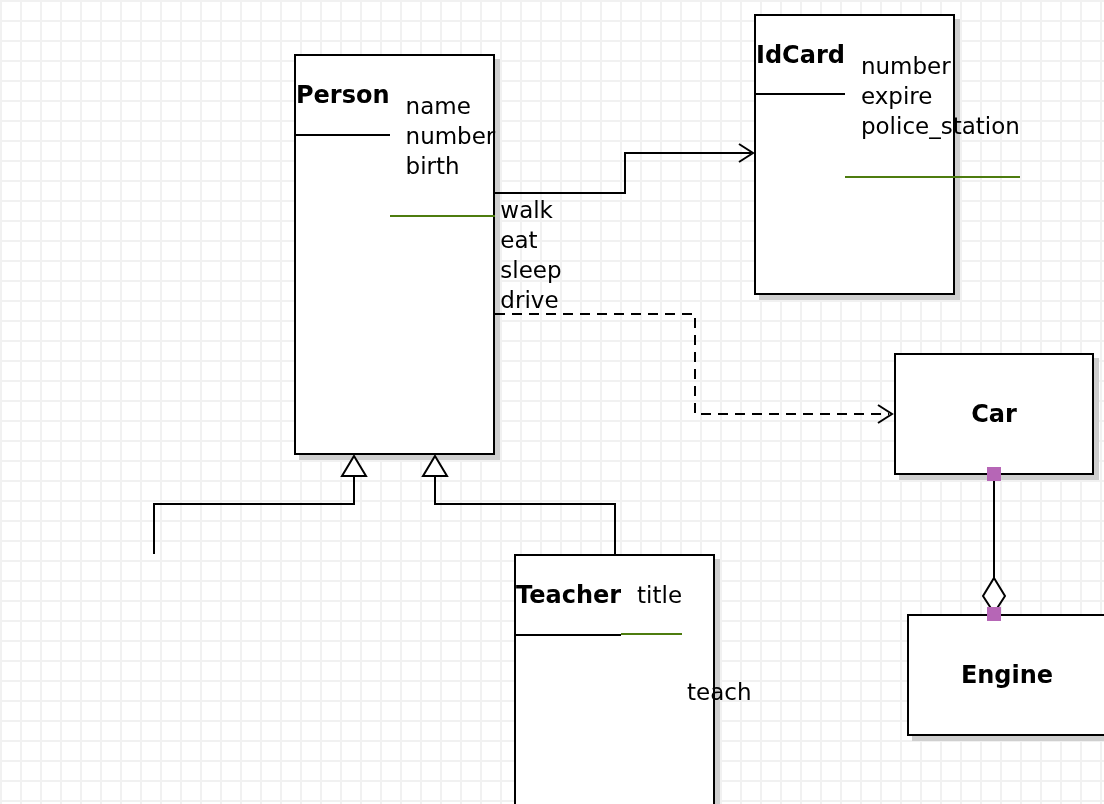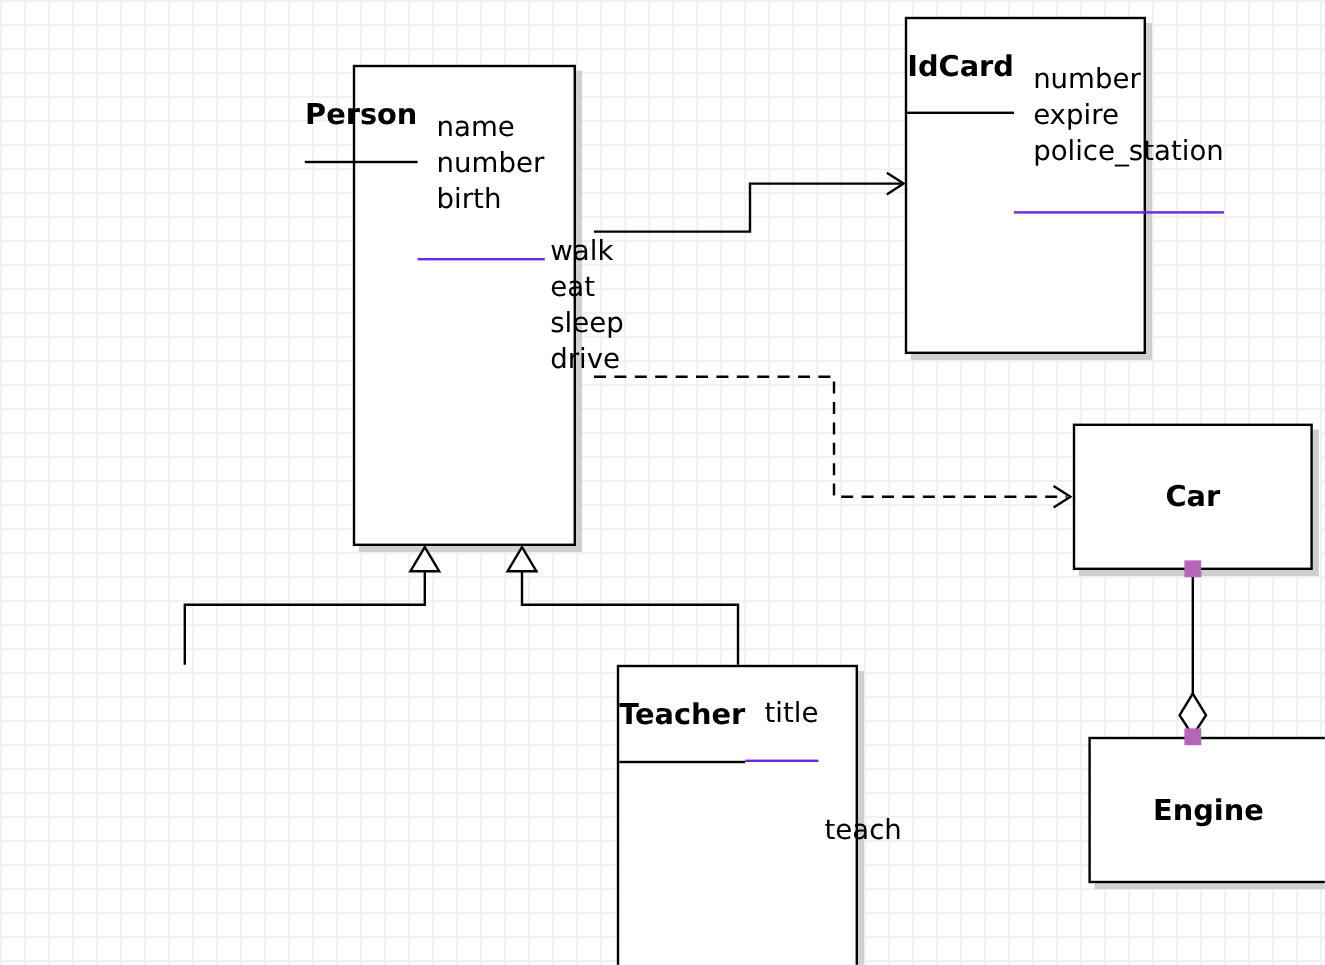--- a/index.html
+++ b/index.html
@@ -42,37 +42,37 @@
   .uml-section {
     box-sizing: border-box;
     display: flex;
     flex-direction: column;
     justify-content: center;
     font-size: 23px;
     line-height: 30px;
     padding-left: 5px;
     flex: 0 0 auto;
   }
-  .uml-section.divided { border-bottom: 2px solid #6d28d9; padding-left: 16px; }
+  .uml-section.divided { border-bottom: 2px solid #4d7c0f; padding-left: 16px; }
   .uml-section.fill { flex: 1 1 auto; }
   .member { white-space: nowrap; }
   svg.overlay {
     position: absolute;
     left: 0; top: 0;
     width: 1104px;
     height: 804px;
     pointer-events: none;
   }
 </style>
 </head>
 <body>
 
 <div class="canvas">
 
-  <div class="uml-class" style="left:294px; top:54px; width:186px; height:401px;justify-content:center;">
+  <div class="uml-class" style="left:294px; top:54px; width:201px; height:401px;">
     <div class="uml-title" style="height:80px">Person</div>
     <div class="uml-section divided" style="height:161px">
       <div class="member">name</div>
       <div class="member">number</div>
       <div class="member">birth</div>
     </div>
     <div class="uml-section fill">
       <div class="member">walk</div>
       <div class="member">eat</div>
       <div class="member">sleep</div>

